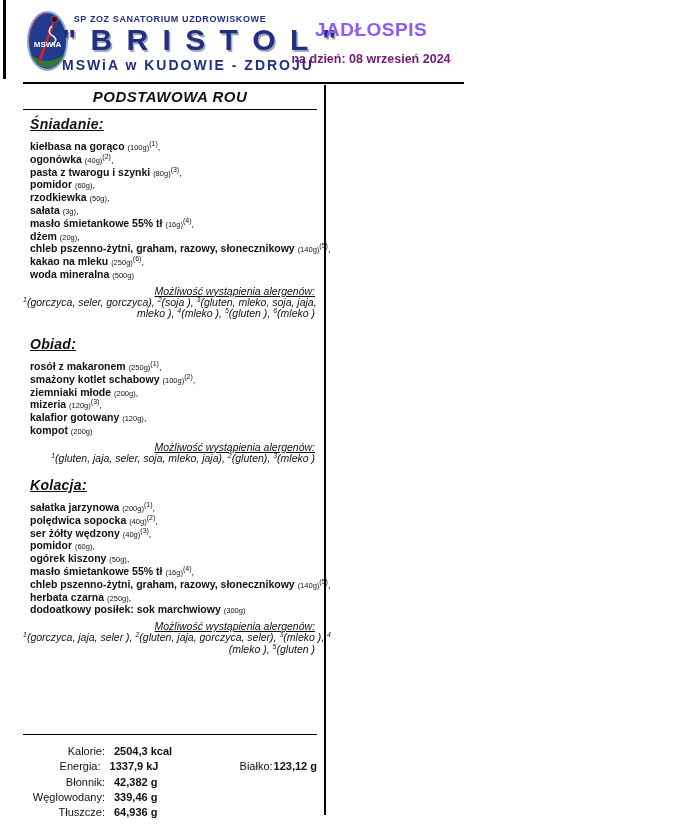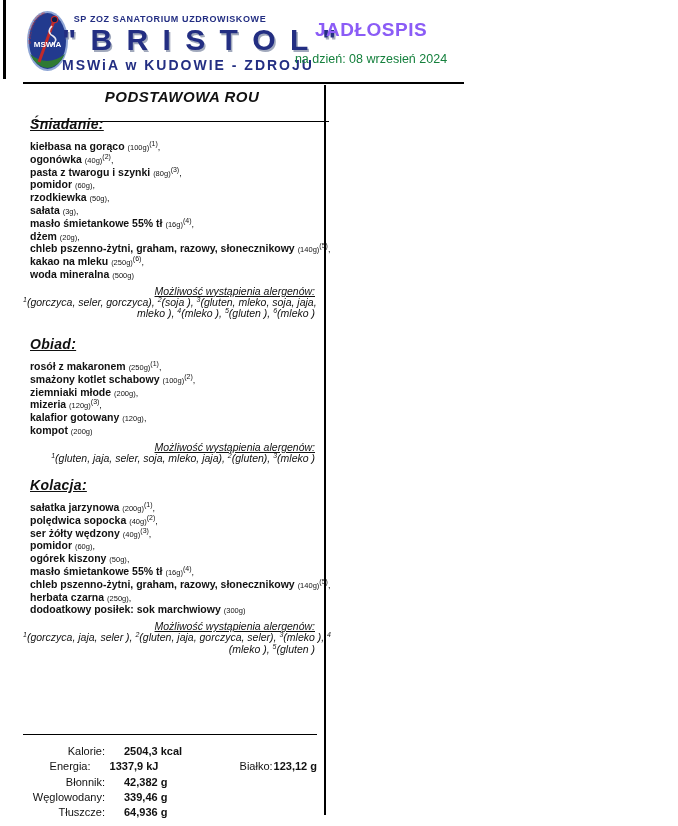--- a/index.html
+++ b/index.html
@@ -12,31 +12,31 @@
   
   .header-edge-bar { position:absolute; left:3px; top:0; width:3px; height:79px; background:#000; }
   .logo-wrap { position:absolute; left:26px; top:10px; width:43px; height:62px; }
   .org-block { position:absolute; left:62px; top:14px; width:216px; text-align:center; }
   .org-line1 { font-size:9px; font-weight:700; letter-spacing:0.6px; color:#232e82; white-space:nowrap; }
   .org-name  { font-size:30px; font-weight:700; letter-spacing:3px; color:#232e82; line-height:30px; margin-top:1px;
                text-shadow:1.5px 1.5px 0 rgba(130,140,165,.75); white-space:nowrap; }
   .org-line2 { font-size:14px; font-weight:700; letter-spacing:2px; color:#232e82; margin-top:2px; white-space:nowrap; }
   .title-block { position:absolute; left:275px; top:19px; width:192px; text-align:center; }
   .doc-title { font-size:19px; font-weight:700; letter-spacing:0.5px; color:#8b5cf6; }
-  .doc-date  { font-size:12.5px; font-weight:400; color:#15803d; margin-top:11px; white-space:nowrap; }
+  .doc-date  { font-size:12.5px; font-weight:700; color:#701a75; margin-top:11px; white-space:nowrap; }
 
   .rule-top { position:absolute; left:23px; top:82px; width:441px; border-top:2px solid #000; }
   .v-divider { position:absolute; left:324px; top:85px; width:2px; height:730px; background:#000; }
 
   
   .left-col { position:absolute; left:23px; top:0; width:294px; height:826px; }
   .diet-title {
-    position:absolute; top:88px; left:12px; width:100%; text-align:center;
+    position:absolute; top:88px; left:0; width:100%; text-align:center;
     font-size:15px; font-weight:700; font-style:italic; letter-spacing:0.5px;
-    padding-bottom:16px; border-bottom:1.5px solid #000;
+    padding-bottom:4px; border-bottom:1.5px solid #000;
   }
 
   .meal { position:absolute; left:0; width:100%; }
   .meal-0 { top:116px; } .meal-1 { top:336px; } .meal-2 { top:477px; }
   .meal-name {
     font-size:14px; font-weight:700; font-style:italic; text-decoration:underline;
     margin:0 0 9px 7px; letter-spacing:0.3px;
   }
   .items { margin-left:7px; }
   .item { font-size:10.5px; line-height:11.8px; white-space:nowrap; }
@@ -52,21 +52,21 @@
   .allergen-line {
     text-align:right; padding-right:2px; font-size:10.5px; font-style:italic;
     line-height:11.6px; white-space:nowrap;
   }
   .allergen-line sup { font-size:7px; vertical-align:super; line-height:0; }
 
   
   .nutrition { position:absolute; left:0; top:734px; width:294px; border-top:1.5px solid #000; padding-top:9px; }
   .nrow { display:flex; font-size:11px; line-height:14.8px; margin-bottom:0.5px; white-space:nowrap; }
   .nlabel  { width:82px; text-align:right; font-weight:400; }
-  .nvalue  { margin-left:19px; font-weight:700; min-width:62px; }
+  .nvalue  { margin-left:9px; font-weight:700; min-width:62px; }
   .nlabel2 { margin-left:36px; font-weight:400;padding-left:32px; }
   .nvalue2 { margin-left:1px; font-weight:700; }
 </style>
 </head>
 <body>
 
 <div class="page">
 
   <div class="header-edge-bar"></div>
 

